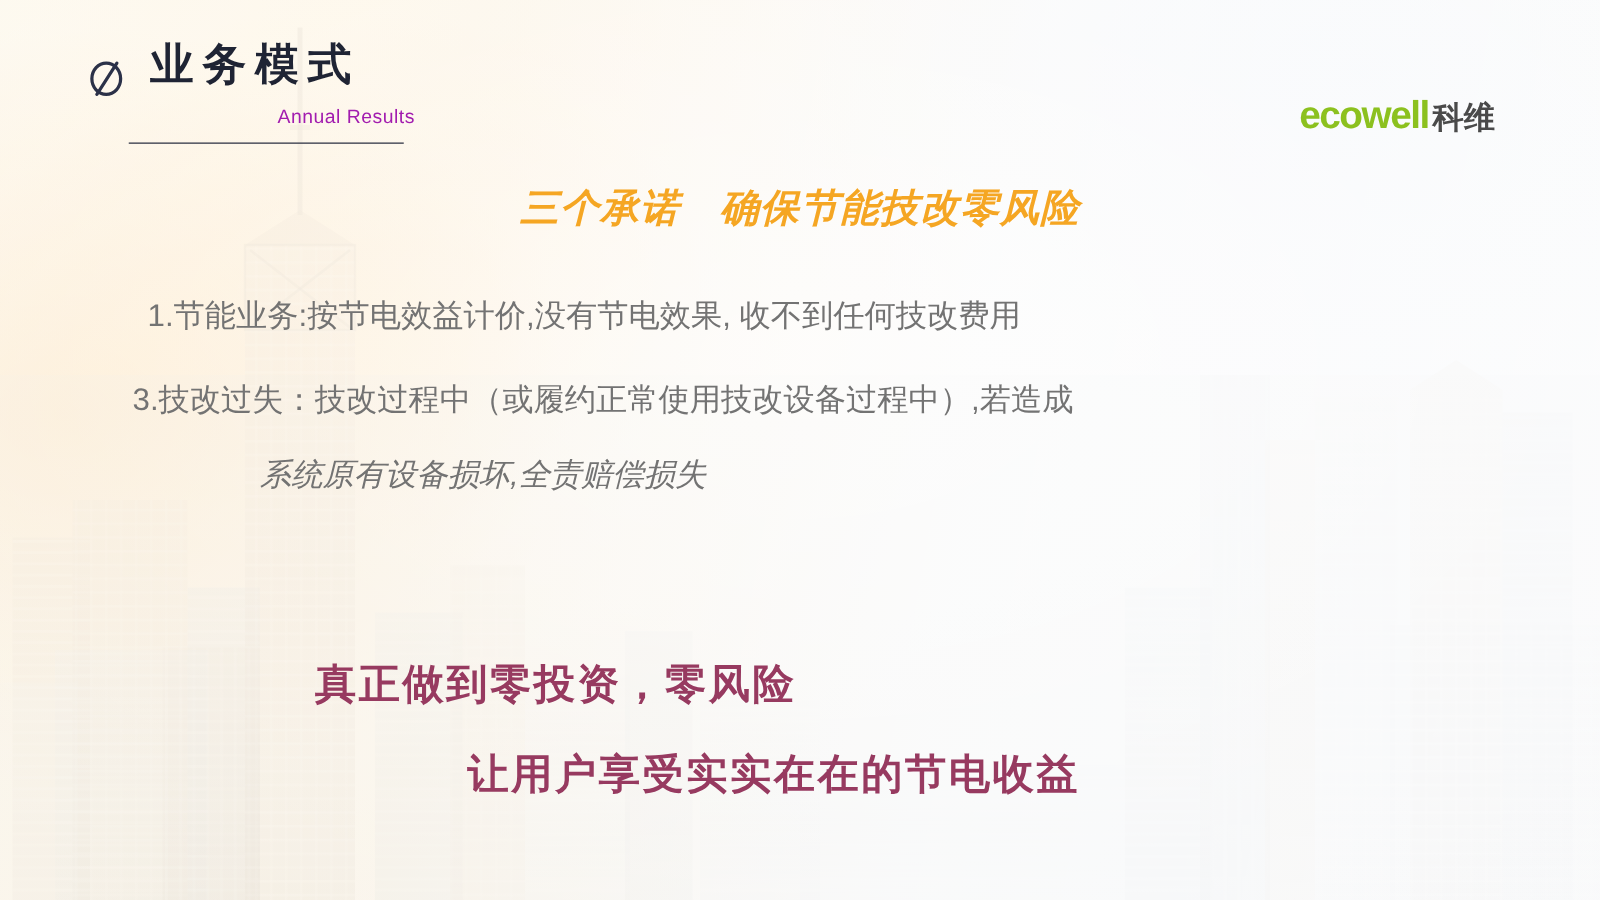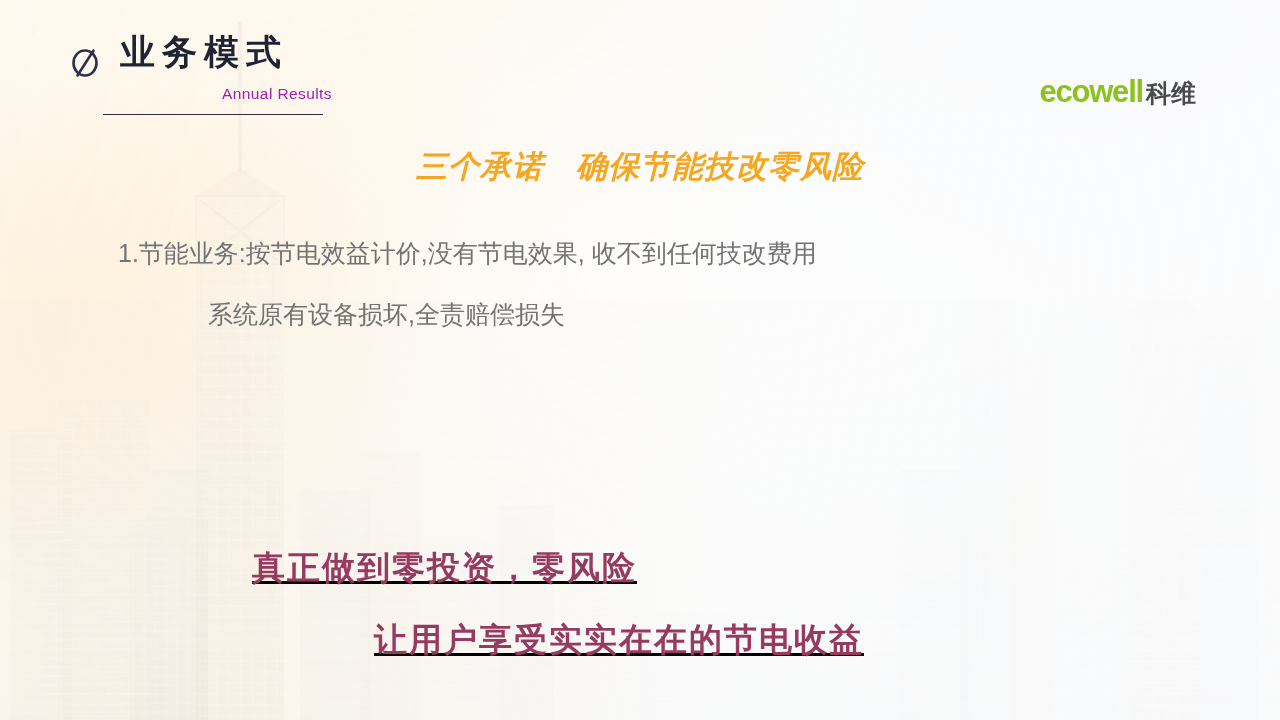--- a/index.html
+++ b/index.html
@@ -155,28 +155,27 @@
   }
   .body-line {
     color: #737373;
     font-size: 25px;
     line-height: 1.3;
     white-space: nowrap;
   }
   .body-line.l1 { margin-left: 118px; }
   .body-line.l2 { margin-left: 118px; margin-top: 34px; }
   .body-line.l3 { margin-left: 106px; margin-top: 34px; }
-  .body-line.l4 { margin-left: 208px; margin-top: 28px; }
+  .body-line.l4 { margin-left: 208px; margin-top: 28px; font-style: italic; }
 
   .closing {
     position: absolute;
     left: 0;
-    top: 547px;
+    top: 527px;
     width: 1163px;
-    text-decoration: underline;
   }
   .closing-line {
     color: #973a60;
     font-family: "Liberation Serif", "DejaVu Serif", serif;
     font-size: 33px;
     font-weight: bold;
     letter-spacing: 2px;
     line-height: 1.3;
     white-space: nowrap;
   }
@@ -316,20 +315,21 @@
 
   <div class="logo">
     <span class="logo-word">ecowell</span>
     <span class="logo-cn">科维</span>
   </div>
 
   <div class="headline">三个承诺　确保节能技改零风险</div>
 
   <div class="body-list">
     <div class="body-line l1">1.节能业务:按节电效益计价,没有节电效果, 收不到任何技改费用</div>
+    <div class="body-line l3">3.技改过失：技改过程中（或履约正常使用技改设备过程中）,若造成</div>
     <div class="body-line l4">系统原有设备损坏,全责赔偿损失</div>
   </div>
 
   <div class="closing">
     <div class="closing-line c1">真正做到零投资，零风险</div>
     <div class="closing-line c2">让用户享受实实在在的节电收益</div>
   </div>
 
 </div>
 

